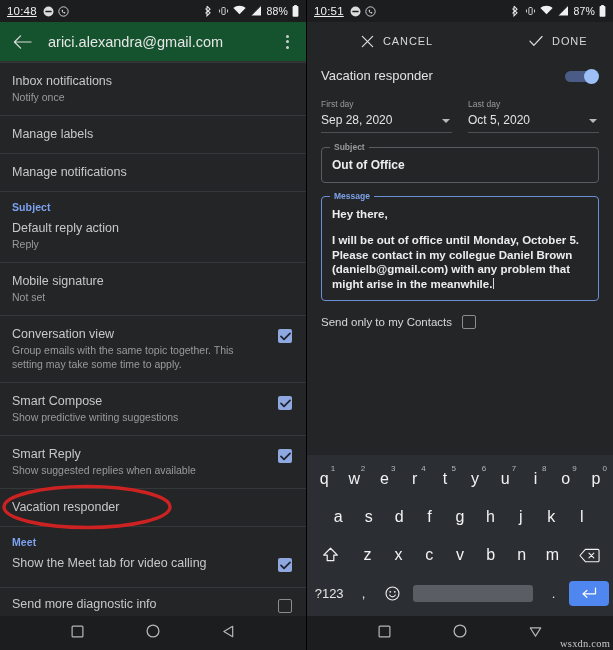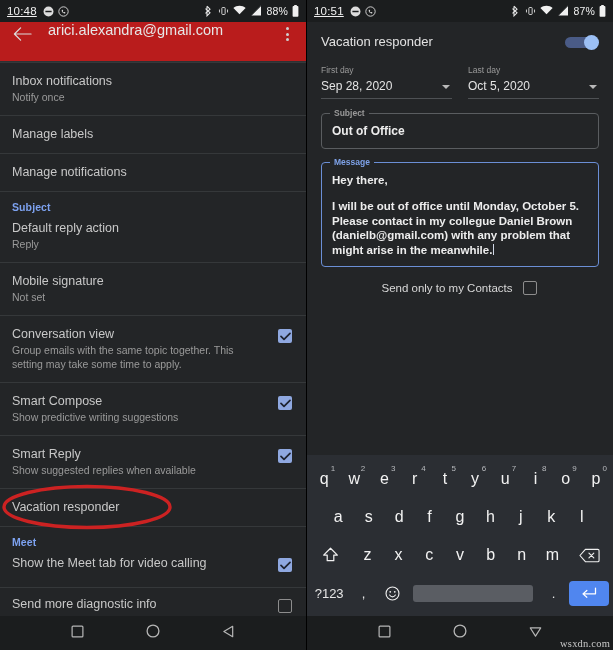--- a/index.html
+++ b/index.html
@@ -24,22 +24,22 @@
   }
   .sb-time { font-size: 11.5px; color: #f0f0f0; text-decoration: underline; }
   .sb-left-icons { display: flex; align-items: center; gap: 4px; margin-left: 6px; }
   .sb-spacer { flex: 1; }
   .sb-right { display: flex; align-items: flex-start; gap: 4px; }
   .sb-battery-text { font-size: 10.5px; color: #f0f0f0; }
   .ic { display: inline-block; line-height: 0; }
 
   
   .appbar {
-    height: 40px; display: flex; 
-    padding: 0 10px; background: #b91c1c; border-bottom: 1px solid #2f3133;
+    height: 40px; display: flex; align-items: center;
+    padding: 0 10px; background: #14532d; border-bottom: 1px solid #2f3133;
   }
   .appbar .back { width: 24px; height: 24px; display:flex; align-items:center; justify-content:center; }
   .appbar .title {
     color: #e6e6e6; font-size: 14.5px; margin-left: 14px; flex: 1; white-space: nowrap;
   }
   .appbar .overflow { width: 18px; height: 24px; display:flex; align-items:center; justify-content:center; }
   .dot3 { display:flex; flex-direction:column; gap:2.5px; align-items:center; }
   .dot3 i { width: 3px; height: 3px; border-radius: 50%; background: #cfcfcf; display:block; }
 
   
@@ -132,21 +132,21 @@
   .outlined.focused .legend { color: #7ea2e8; }
   .outlined .field-text { color: #ededed; font-size: 12px; line-height: 14.5px; }
   .msg-body { color: #ededed; font-size: 11.5px; line-height: 14.5px; }
   .msg-gap { height: 12px; }
   .caret-bar {
     display: inline-block; width: 1px; height: 11px; background: #cfd6e4;
     vertical-align: -1px; margin-left: 1px;
   }
 
   .contacts-row {
-    display: flex; align-items: center; justify-content: center;
+    display: flex; align-items: center; justify-content: flex-start;
     padding: 14px 16px 0 14px;
   }
   .contacts-row .lbl { color: #d8d8d8; font-size: 11.5px; }
 
   
   .keyboard {
     position: absolute; left: 0; bottom: 34px; width: 100%;
     background: #2b2e33; padding: 5px 2px 4px 2px;
   }
   .krow { display: flex; justify-content: center; align-items: center; height: 38px; }
@@ -434,20 +434,34 @@
         <span class="sb-battery-text">87%</span>
         <span class="ic">
           <svg width="7" height="12" viewBox="0 0 7 12">
               <rect x="2.2" y="0" width="2.6" height="1.1" fill="#f0f0f0"></rect>
               <rect x="0.6" y="1.1" width="5.8" height="10.6" rx="0.8" fill="#f0f0f0"></rect>
             </svg>
         </span>
       </span>
     </div>
 
+    <div class="vr-actionbar">
+      <span class="vr-act cancel">
+        <svg width="13" height="13" viewBox="0 0 14 14">
+            <path d="M1.5 1.5 12.5 12.5M12.5 1.5 1.5 12.5" stroke="#dcdcdc" stroke-width="1.3" stroke-linecap="round"></path>
+          </svg>
+        <span>CANCEL</span>
+      </span>
+      <span class="vr-act done">
+        <svg width="14" height="12" viewBox="0 0 15 12">
+            <path d="M1 6.2 5.2 10.6 14 1.2" fill="none" stroke="#dcdcdc" stroke-width="1.3" stroke-linecap="round" stroke-linejoin="round"></path>
+          </svg>
+        <span>DONE</span>
+      </span>
+    </div>
 
     <div class="vr-toggle-row">
       <span class="lbl">Vacation responder</span>
       <span class="switch">
         <span class="track"></span>
         <span class="thumb"></span>
       </span>
     </div>
 
     <div class="dates">

